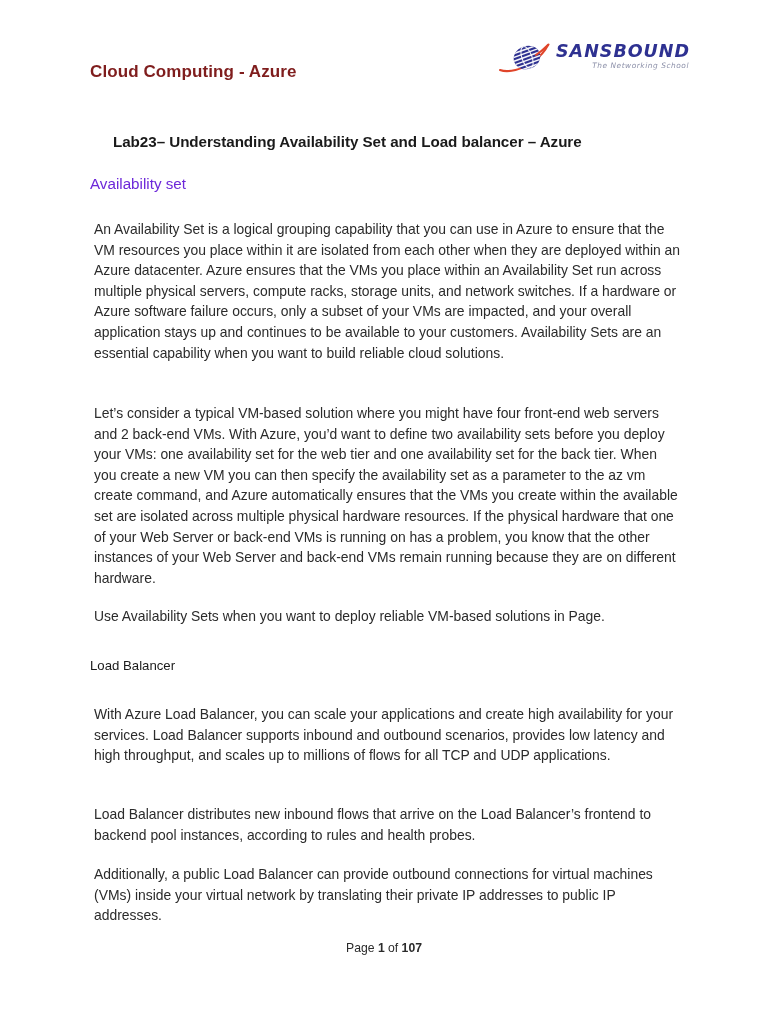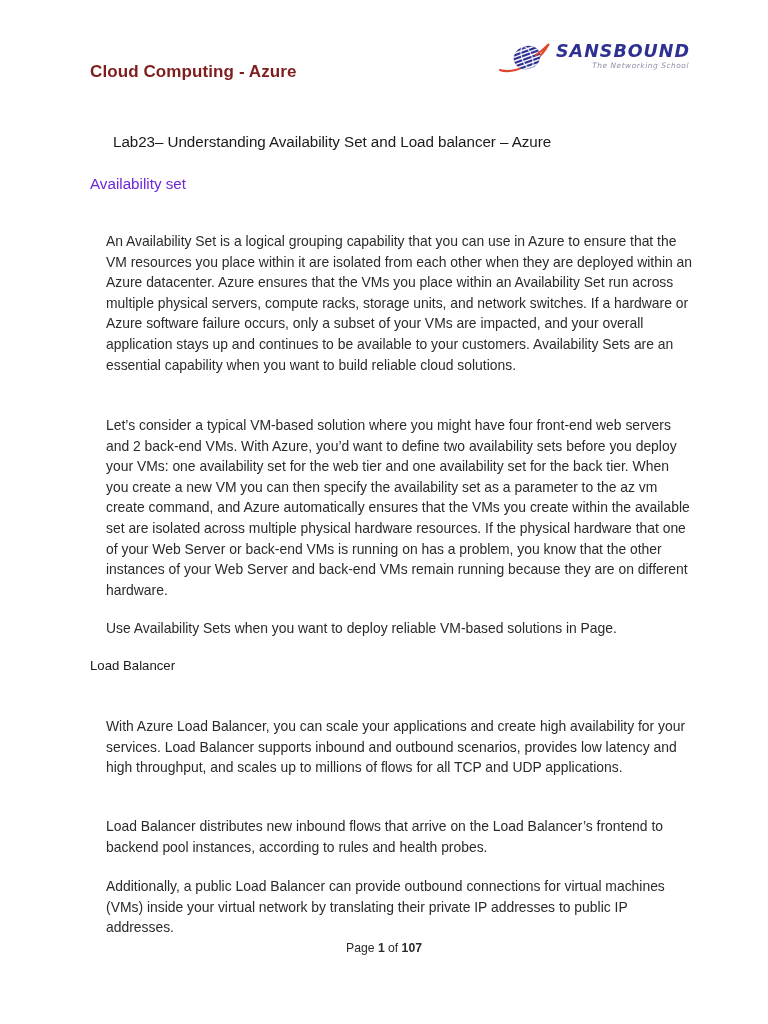--- a/index.html
+++ b/index.html
@@ -90,21 +90,21 @@
     left: 90px;
     top: 0;
     width: 588px;
   }
   .doc-title {
     position: absolute;
     left: 23px;
     top: 133px;
     width: 560px;
     font-size: 15.2px;
-    font-weight: 400;
+    font-weight: 700;
     color: #1a1a1a;
     letter-spacing: -0.05px;
     white-space: nowrap;
   }
   .h2 {
     position: absolute;
     left: 0px;
     top: 175px;
     font-size: 15.2px;
     font-weight: 400;
@@ -115,21 +115,21 @@
     left: 0px;
     top: 658px;
     font-size: 13.2px;
     font-weight: 400;
     color: #1a1a1a;
   }
   p.para {
     position: absolute;
     left: 0px;
     width: 588px;
-    margin: 16px;
+    margin: 4px;
     font-size: 13.9px;
     line-height: 20.6px;
     color: #2b2b2b;
     text-align: left;
   }
   .p1 { top: 215px; }
   .p2 { top: 399px; }
   .p3 { top: 602px; }
   .p4 { top: 700px; }
   .p5 { top: 800px; }

